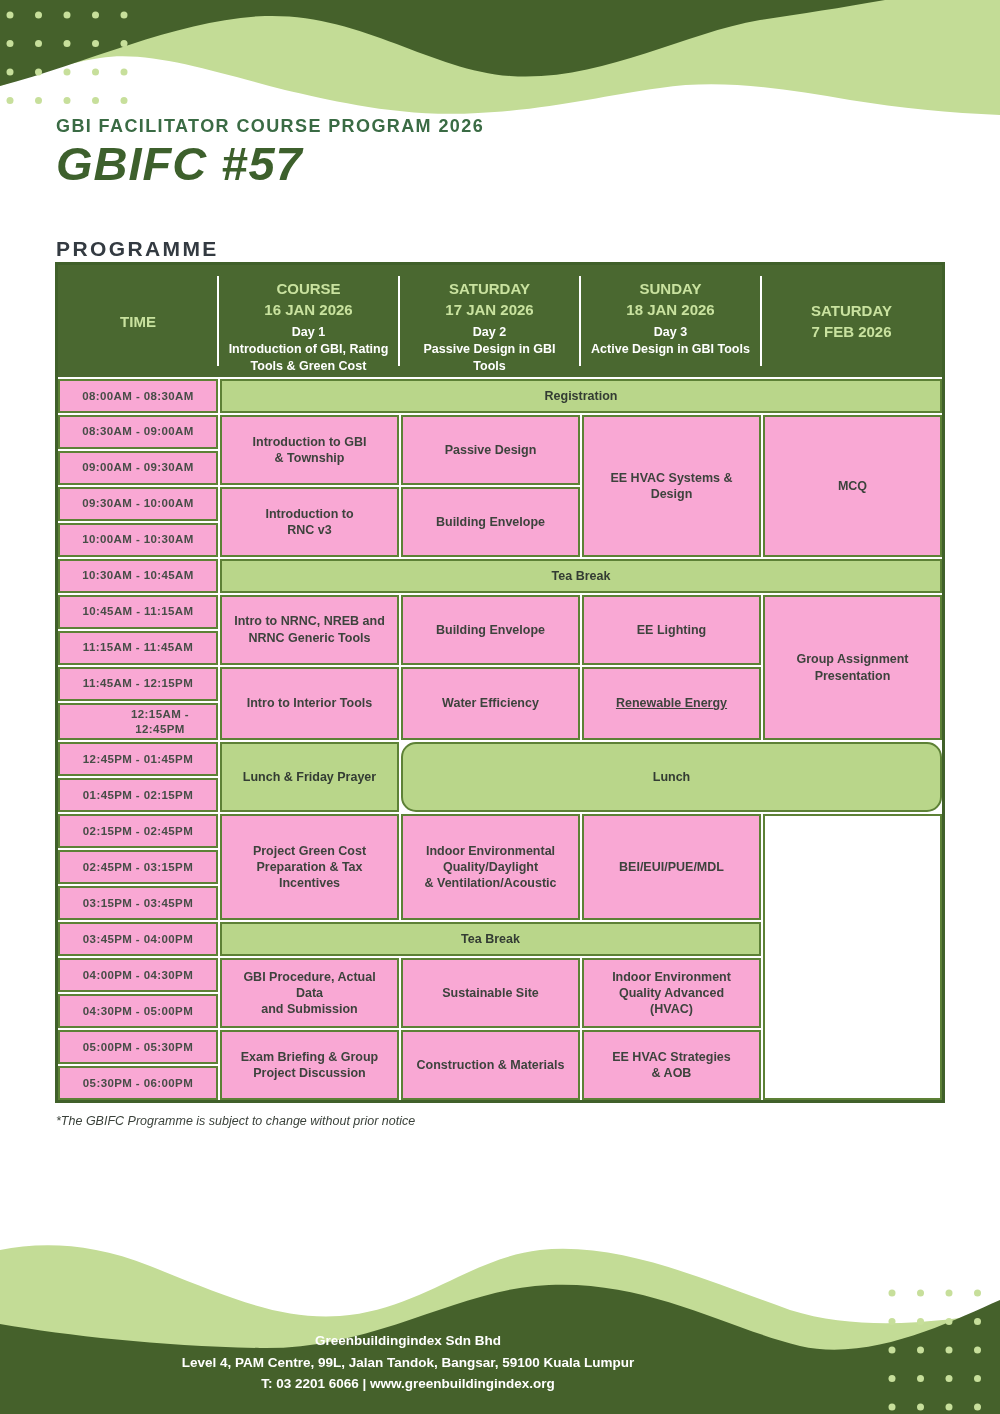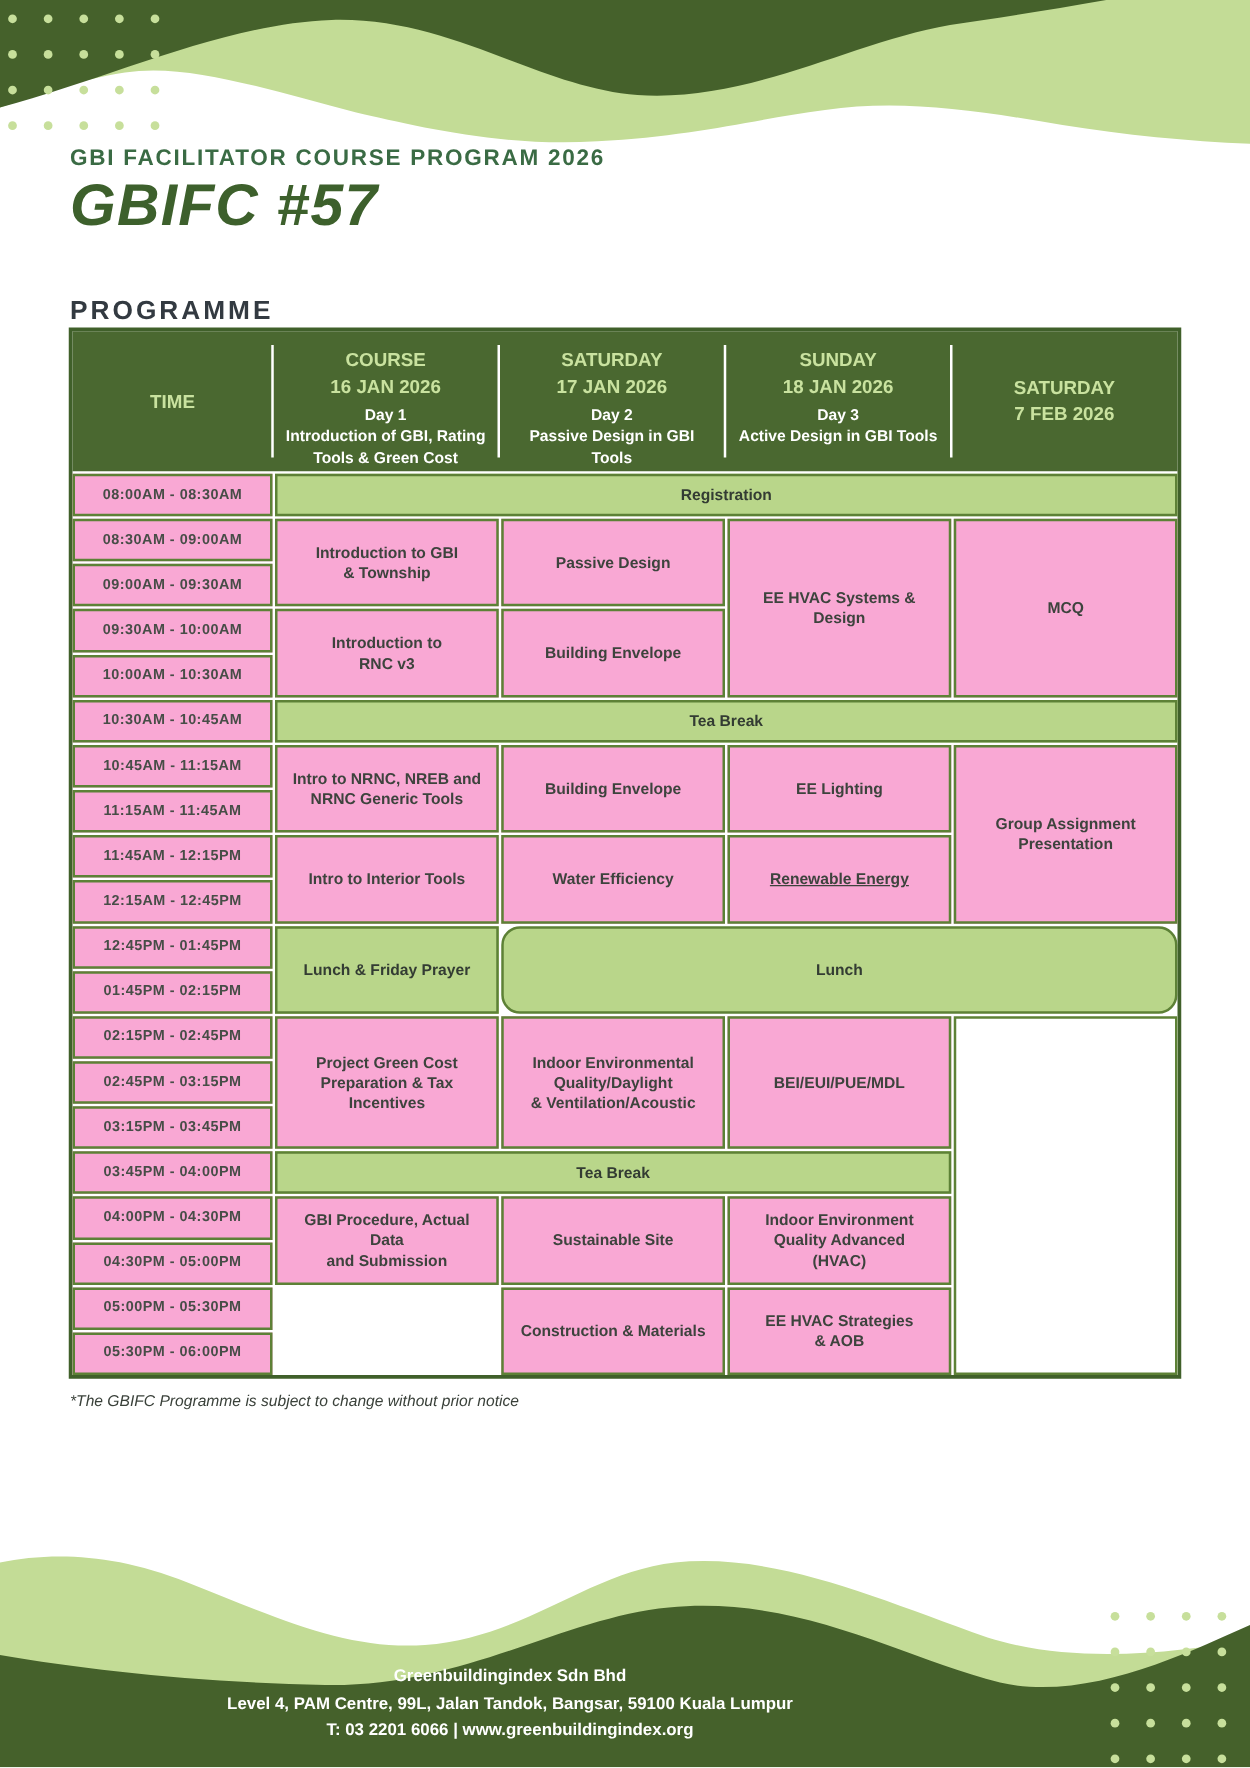--- a/index.html
+++ b/index.html
@@ -157,21 +157,21 @@
 NRNC Generic Tools</div>
       <div class="cell session" style="grid-area: 8 / 3 / span 2;">Building Envelope</div>
       <div class="cell session" style="grid-area: 8 / 4 / span 2;">EE Lighting</div>
       <div class="cell session" style="grid-area: 8 / 5 / span 4;">Group Assignment
 Presentation</div>
       <div class="cell time" style="grid-area: 9 / 1;">11:15AM - 11:45AM</div>
       <div class="cell time" style="grid-area: 10 / 1;">11:45AM - 12:15PM</div>
       <div class="cell session" style="grid-area: 10 / 2 / span 2;">Intro to Interior Tools</div>
       <div class="cell session" style="grid-area: 10 / 3 / span 2;">Water Efficiency</div>
       <div class="cell session" style="grid-area: 10 / 4 / span 2; text-decoration: underline;">Renewable Energy</div>
-      <div class="cell time" style="grid-area: 11 / 1;">12:15AM - 12:45PM</div>
+      <div class="cell time" style="grid-area: 11 / 1; padding-left: 48px;">12:15AM - 12:45PM</div>
       <div class="cell time" style="grid-area: 12 / 1;">12:45PM - 01:45PM</div>
       <div class="cell break" style="grid-area: 12 / 2 / span 2;">Lunch &amp; Friday Prayer</div>
       <div class="cell break" style="grid-area: 12 / 3 / span 2 / span 3; border-radius: 15px;">Lunch</div>
       <div class="cell time" style="grid-area: 13 / 1;">01:45PM - 02:15PM</div>
       <div class="cell time" style="grid-area: 14 / 1;">02:15PM - 02:45PM</div>
       <div class="cell session" style="grid-area: 14 / 2 / span 3;">Project Green Cost
 Preparation &amp; Tax
 Incentives</div>
       <div class="cell session" style="grid-area: 14 / 3 / span 3;">Indoor Environmental
 Quality/Daylight
@@ -185,20 +185,22 @@
       <div class="cell time" style="grid-area: 18 / 1;">04:00PM - 04:30PM</div>
       <div class="cell session" style="grid-area: 18 / 2 / span 2;">GBI Procedure, Actual
 Data
 and Submission</div>
       <div class="cell session" style="grid-area: 18 / 3 / span 2;">Sustainable Site</div>
       <div class="cell session" style="grid-area: 18 / 4 / span 2;">Indoor Environment
 Quality Advanced
 (HVAC)</div>
       <div class="cell time" style="grid-area: 19 / 1;">04:30PM - 05:00PM</div>
       <div class="cell time" style="grid-area: 20 / 1;">05:00PM - 05:30PM</div>
+      <div class="cell session" style="grid-area: 20 / 2 / span 2;">Exam Briefing &amp; Group
+Project Discussion</div>
       <div class="cell session" style="grid-area: 20 / 3 / span 2;">Construction &amp; Materials</div>
       <div class="cell session" style="grid-area: 20 / 4 / span 2;">EE HVAC Strategies
 &amp; AOB</div>
       <div class="cell time" style="grid-area: 21 / 1;">05:30PM - 06:00PM</div>
     </div>
 
   <div class="footnote">*The GBIFC Programme is subject to change without prior notice</div>
 
   <svg class="decor bottom-waves" viewBox="0 0 1000 176" preserveAspectRatio="none">
     <path d="M0,12 C40,4 90,4 150,28 C230,60 280,82 340,78 C420,72 470,20 540,12 C620,4 700,40 790,72 C860,94 940,84 1000,74 V176 H0 Z" fill="#C3DC96"></path>

